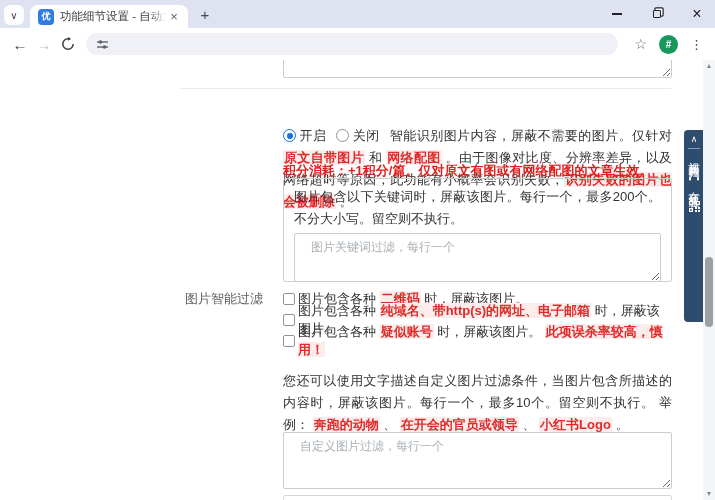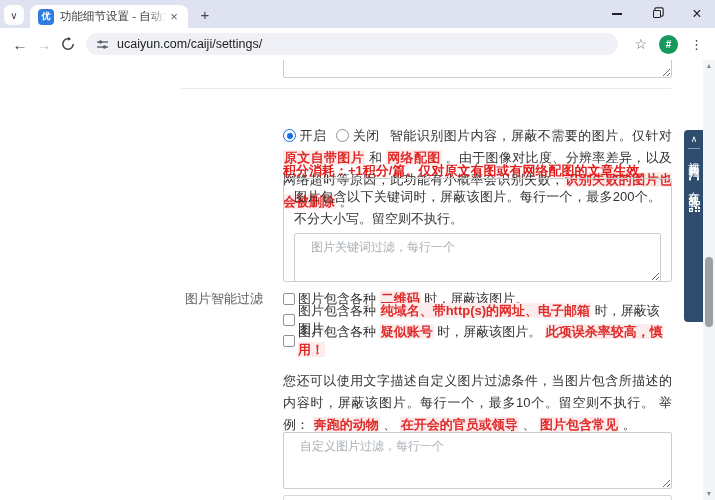--- a/index.html
+++ b/index.html
@@ -109,21 +109,20 @@
   </span>
   <div class="omnibox">
     <svg width="13" height="13" viewBox="0 0 13 13">
         <g stroke="#5f6368" stroke-width="1.4" fill="none">
           <line x1="1" y1="4" x2="12" y2="4"></line>
           <line x1="1" y1="9" x2="12" y2="9"></line>
         </g>
         <circle cx="4.5" cy="4" r="1.8" fill="#5f6368"></circle>
         <circle cx="8.5" cy="9" r="1.8" fill="#5f6368"></circle>
       </svg>
-    <span class="omni-text">ucaiyun.com/caiji/settings/</span>
   </div>
   <div class="tool-right">
     <span class="star-icon">☆</span>
     <span class="avatar">#</span>
     <span class="kebab">⋮</span>
   </div>
 </div>
 
 <div class="page">
 
@@ -153,21 +152,21 @@
       <label class="chk-row">
           <span class="chk-box"></span>
           <span><span>图片包含各种 </span><span class="seg-hl">纯域名、带http(s)的网址、电子邮箱</span><span> 时，屏蔽该图片。</span></span>
         </label>
       <label class="chk-row">
           <span class="chk-box"></span>
           <span><span>图片包含各种 </span><span class="seg-hl">疑似账号</span><span> 时，屏蔽该图片。 </span><span class="seg-hl">此项误杀率较高，慎用！</span></span>
         </label>
     </div>
 
-    <div class="para custom-desc"><span>您还可以使用文字描述自定义图片过滤条件，当图片包含所描述的内容时，屏蔽该图片。每行一个，最多10个。留空则不执行。 举例： </span><span class="seg-hl">奔跑的动物</span><span> 、 </span><span class="seg-hl">在开会的官员或领导</span><span> 、 </span><span class="seg-hl">图片包含常见</span><span> 。</span></div>
+    <div class="para custom-desc"><span>您还可以使用文字描述自定义图片过滤条件，当图片包含所描述的内容时，屏蔽该图片。每行一个，最多10个。留空则不执行。 举例： </span><span class="seg-hl">奔跑的动物</span><span> 、 </span><span class="seg-hl">在开会的官员或领导</span><span> 、 </span><span class="seg-hl">小红书Logo</span><span> 。</span></div>
 
     <textarea class="ta-bottom" placeholder="自定义图片过滤，每行一个" style=""></textarea>
 
     <div class="next-box"></div>
   </div>
 </div>
 
 <div class="side-panel">
   <span class="sp-chev">∧</span>
   <span class="sp-div"></span>

